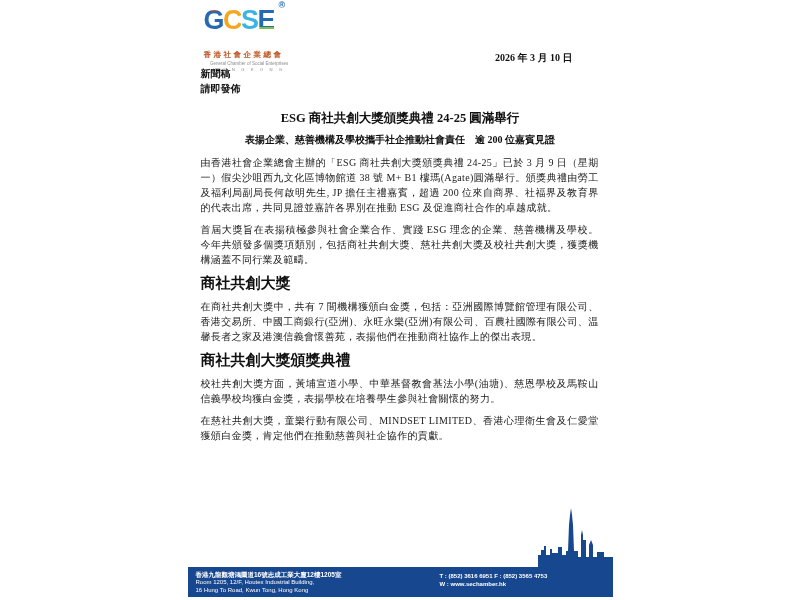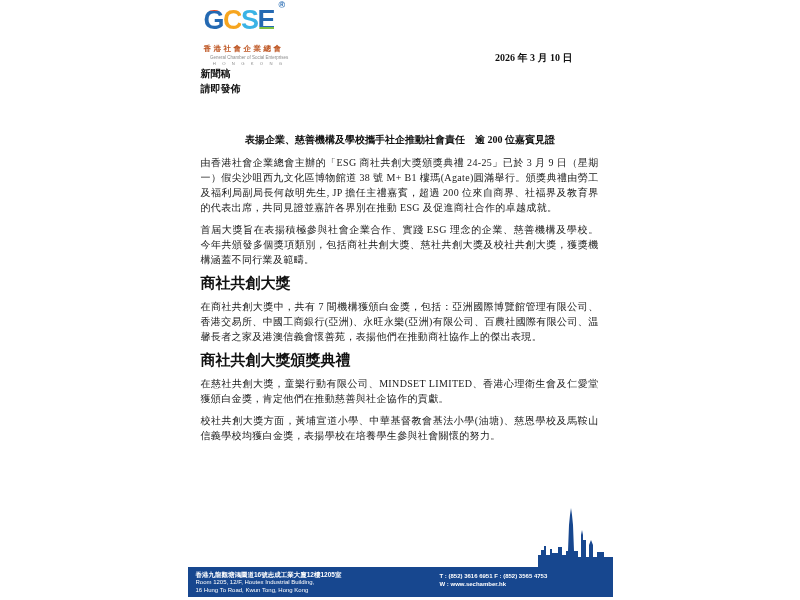--- a/index.html
+++ b/index.html
@@ -11,21 +11,21 @@
   .gcse-row{position:relative;display:inline-block;line-height:1;}
   .gcse-letters{font-family:"Liberation Sans","DejaVu Sans",sans-serif;font-weight:bold;
     font-size:27px;letter-spacing:-1.5px;line-height:1;}
   .lg{-webkit-background-clip:text;background-clip:text;color:transparent;}
   .lg-g{background-image:linear-gradient(180deg,#e0441f 0 21%,#2469b2 21%);}
   .lg-c{background-image:linear-gradient(180deg,#f6a51f 0 100%);}
   .lg-s{background-image:linear-gradient(180deg,#3ab3e5 0 100%);}
   .lg-e{background-image:linear-gradient(180deg,#2469b2 0 74%,#7cc142 74%);}
   .reg-mark{position:absolute;top:-6px;right:-11px;color:#2469b2;
     font-family:"Liberation Sans",sans-serif;font-size:9px;font-weight:bold;}
-  .logo-zh{margin-top:10px;color:#c05a28;font-weight:bold;font-size:7.5px;letter-spacing:2.5px;
+  .logo-zh{margin-top:16px;color:#c05a28;font-weight:bold;font-size:7.5px;letter-spacing:2.5px;
     font-family:Liberation Sans, sans-serif;white-space:nowrap;}
   .logo-en{color:#8c8c8c;font-size:5px;font-family:"Liberation Sans",sans-serif;
     transform:scale(0.9);white-space:nowrap;}
   .logo-region{color:#8c8c8c;font-size:5px;letter-spacing:3px;
     font-family:"Liberation Sans",sans-serif;transform:scale(0.85);}
 
   
   .date-line{position:absolute;top:51px;right:40px;font-weight:bold;font-size:10px;color:#111;}
   .press-block{position:absolute;top:66px;left:13px;font-weight:bold;font-size:10px;
     line-height:15px;color:#111;}
@@ -71,32 +71,33 @@
     <div class="logo-en">General Chamber of Social Enterprises</div>
     <div class="logo-region">H O N G   K O N G</div>
   </div>
 
   <div class="date-line">2026 年 3 月 10 日</div>
   <div class="press-block">
     <div>新聞稿</div>
     <div>請即發佈</div>
   </div>
 
+  <div class="doc-title">ESG 商社共創大獎頒獎典禮 24-25 圓滿舉行</div>
   <div class="doc-subtitle">表揚企業、慈善機構及學校攜手社企推動社會責任　逾 200 位嘉賓見證</div>
 
   <div class="content">
     <p>由香港社會企業總會主辦的「ESG 商社共創大獎頒獎典禮 24-25」已於 3 月 9 日（星期一）假尖沙咀西九文化區博物館道 38 號 M+ B1 樓瑪(Agate)圓滿舉行。頒獎典禮由勞工及福利局副局長何啟明先生, JP 擔任主禮嘉賓，超過 200 位來自商界、社福界及教育界的代表出席，共同見證並嘉許各界別在推動 ESG 及促進商社合作的卓越成就。</p>
     <p>首屆大獎旨在表揚積極參與社會企業合作、實踐 ESG 理念的企業、慈善機構及學校。今年共頒發多個獎項類別，包括商社共創大獎、慈社共創大獎及校社共創大獎，獲獎機構涵蓋不同行業及範疇。</p>
 
     <h2>商社共創大獎</h2>
     <p>在商社共創大獎中，共有 7 間機構獲頒白金獎，包括：亞洲國際博覽館管理有限公司、香港交易所、中國工商銀行(亞洲)、永旺永樂(亞洲)有限公司、百農社國際有限公司、温馨長者之家及港澳信義會懷善苑，表揚他們在推動商社協作上的傑出表現。</p>
 
     <h2>商社共創大獎頒獎典禮</h2>
+    <p>校社共創大獎方面，黃埔宣道小學、中華基督教會基法小學(油塘)、慈恩學校及馬鞍山信義學校均獲白金獎，表揚學校在培養學生參與社會關懷的努力。</p>
     <p>在慈社共創大獎，童樂行動有限公司、MINDSET LIMITED、香港心理衛生會及仁愛堂獲頒白金獎，肯定他們在推動慈善與社企協作的貢獻。</p>
-    <p>校社共創大獎方面，黃埔宣道小學、中華基督教會基法小學(油塘)、慈恩學校及馬鞍山信義學校均獲白金獎，表揚學校在培養學生參與社會關懷的努力。</p>
   </div>
 
   <div class="page-num">第1頁</div>
 
   <svg class="skyline" viewBox="0 0 75 62" preserveAspectRatio="none">
     <path fill="#17478f" d="M0,62 L0,50 L3,50 L3,45 L6,45 L6,41 L8,41 L8,50 L12,50
       L12,44 L14,44 L14,48 L20,48 L20,42 L24,42 L24,50 L28,50 L28,46 L30,46
       L31,20 L32,10 L33,3 L34,10 L35,20 L36,46 L40,46 L40,52 L43,52
       L43,30 L44,25 L45,30 L45,35 L48,35 L48,52 L51,52 L51,40 L53,35 L55,40
       L55,52 L59,52 L59,47 L66,47 L66,52 L75,52 L75,62 Z"></path>

